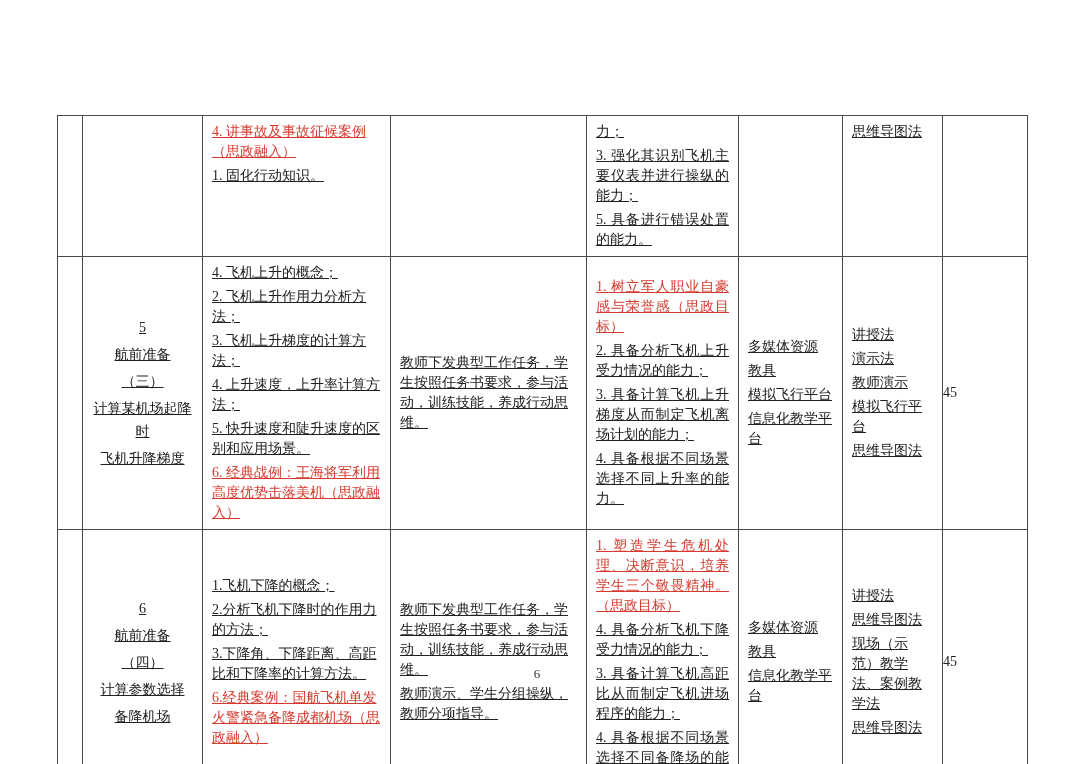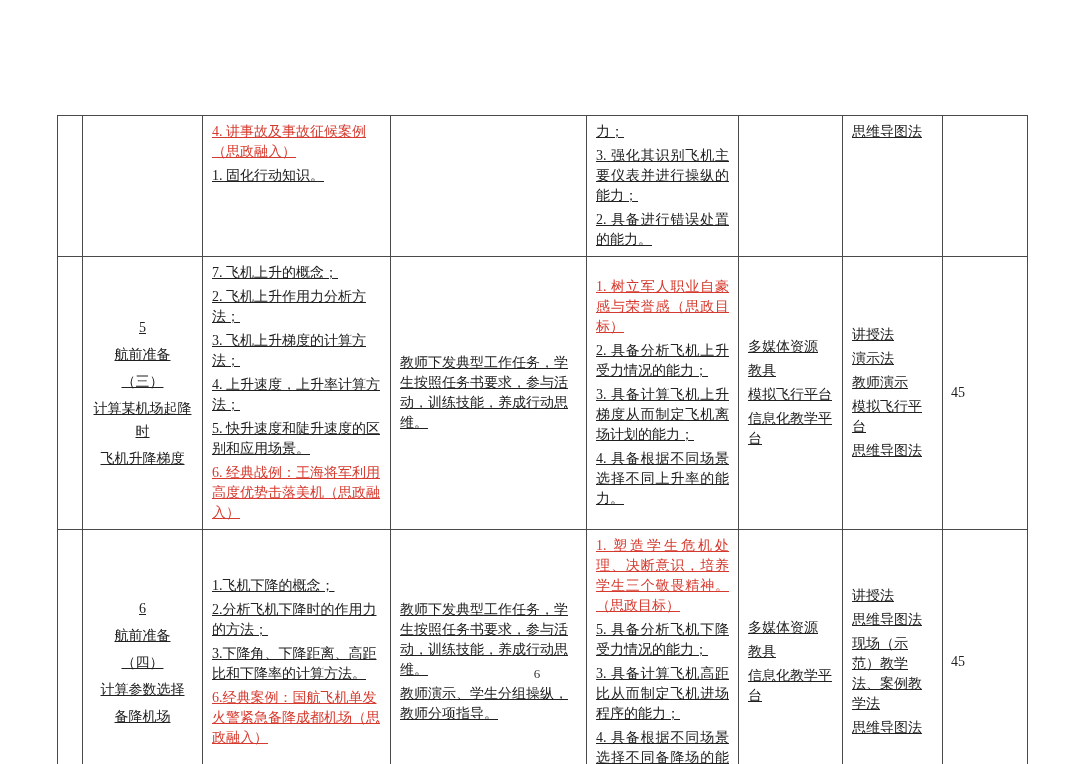--- a/index.html
+++ b/index.html
@@ -23,21 +23,21 @@
     word-break: break-all;
   }
   tr.r0 { height: 118px; }
   tr.r1 { height: 187px; }
   tr.r2 { height: 214px; }
   tr.row-top td { vertical-align: top; }
 
   td.cell-index { padding: 0; }
   td.cell-unit  { text-align: center; padding: 2px 2px; line-height: 23px; }
   td.cell-objectives p { text-align: justify; }
-  td.cell-hours { padding-left: 8px; }
+  td.cell-hours { padding-left: 0; }
   p { margin: 4px; text-decoration: underline; }
   .red { color: #d63a2e; }
 
   .page-number {
     position: absolute; left: 0; top: 666px; width: 1074px;
     text-align: center; font-size: 13px; color: #333;
   }
 </style>
 </head>
 <body>
@@ -60,39 +60,39 @@
           <td class="cell-index"></td>
           <td class="cell-unit"></td>
           <td class="cell-content">
             <p class="red">4. 讲事故及事故征候案例（思政融入）</p>
             <p>1. 固化行动知识。</p>
           </td>
           <td class="cell-implementation"></td>
           <td class="cell-objectives">
             <p>力；</p>
             <p>3. 强化其识别飞机主要仪表并进行操纵的能力；</p>
-            <p>2. 具备进行错误处置的能力。</p>
+            <p>5. 具备进行错误处置的能力。</p>
           </td>
           <td class="cell-resources"></td>
           <td class="cell-methods">
             <p>思维导图法</p>
           </td>
           <td class="cell-hours"></td>
         </tr>
         <tr class="r1">
           <td class="cell-index"></td>
           <td class="cell-unit">
             <p>5</p>
             <p>航前准备</p>
             <p>（三）</p>
             <p>计算某机场起降时</p>
             <p>飞机升降梯度</p>
           </td>
           <td class="cell-content">
-            <p>7. 飞机上升的概念；</p>
+            <p>4. 飞机上升的概念；</p>
             <p>2. 飞机上升作用力分析方法；</p>
             <p>3. 飞机上升梯度的计算方法；</p>
             <p>4. 上升速度，上升率计算方法；</p>
             <p>5. 快升速度和陡升速度的区别和应用场景。</p>
             <p class="red">6. 经典战例：王海将军利用高度优势击落美机（思政融入）</p>
           </td>
           <td class="cell-implementation">
             <p>教师下发典型工作任务，学生按照任务书要求，参与活动，训练技能，养成行动思维。</p>
           </td>
           <td class="cell-objectives">
@@ -130,21 +130,21 @@
             <p>2.分析飞机下降时的作用力的方法；</p>
             <p>3.下降角、下降距离、高距比和下降率的计算方法。</p>
             <p class="red">6.经典案例：国航飞机单发火警紧急备降成都机场（思政融入）</p>
           </td>
           <td class="cell-implementation">
             <p>教师下发典型工作任务，学生按照任务书要求，参与活动，训练技能，养成行动思维。</p>
             <p>教师演示、学生分组操纵，教师分项指导。</p>
           </td>
           <td class="cell-objectives">
             <p class="red">1. 塑造学生危机处理、决断意识，培养学生三个敬畏精神。（思政目标）</p>
-            <p>5. 具备分析飞机下降受力情况的能力；</p>
+            <p>4. 具备分析飞机下降受力情况的能力；</p>
             <p>3. 具备计算飞机高距比从而制定飞机进场程序的能力；</p>
             <p>4. 具备根据不同场景选择不同备降场的能力。</p>
           </td>
           <td class="cell-resources">
             <p>多媒体资源</p>
             <p>教具</p>
             <p>信息化教学平台</p>
           </td>
           <td class="cell-methods">
             <p>讲授法</p>

